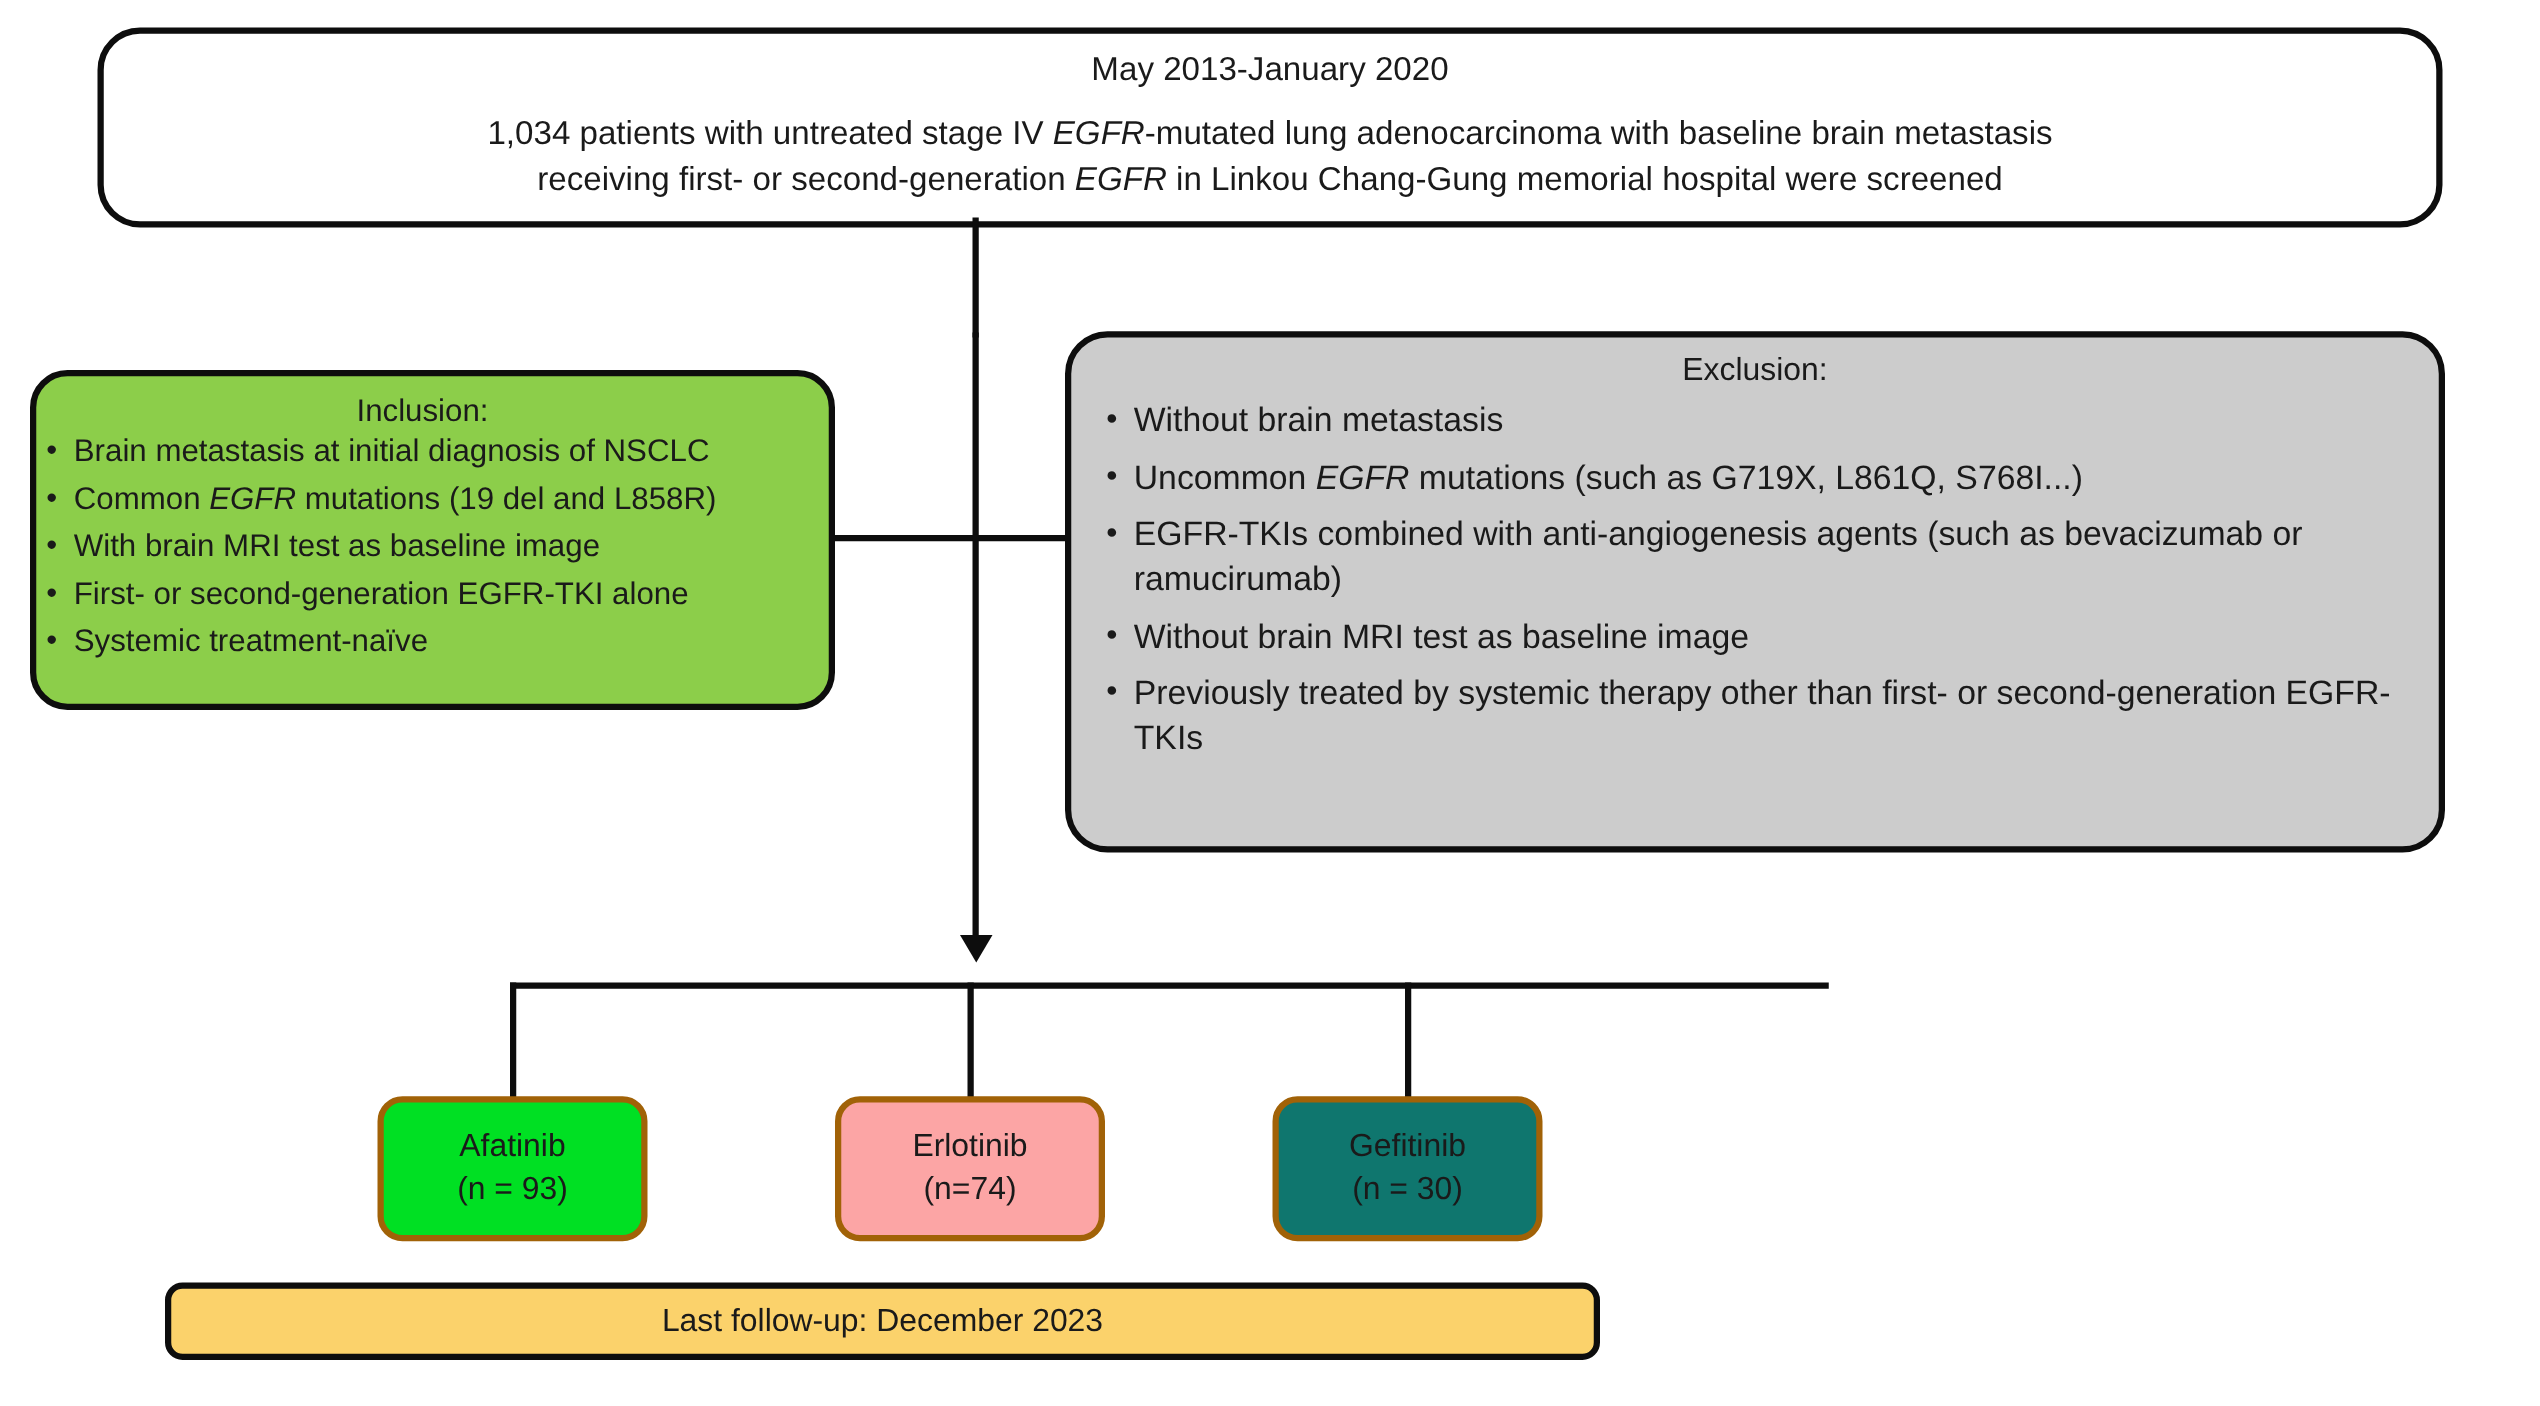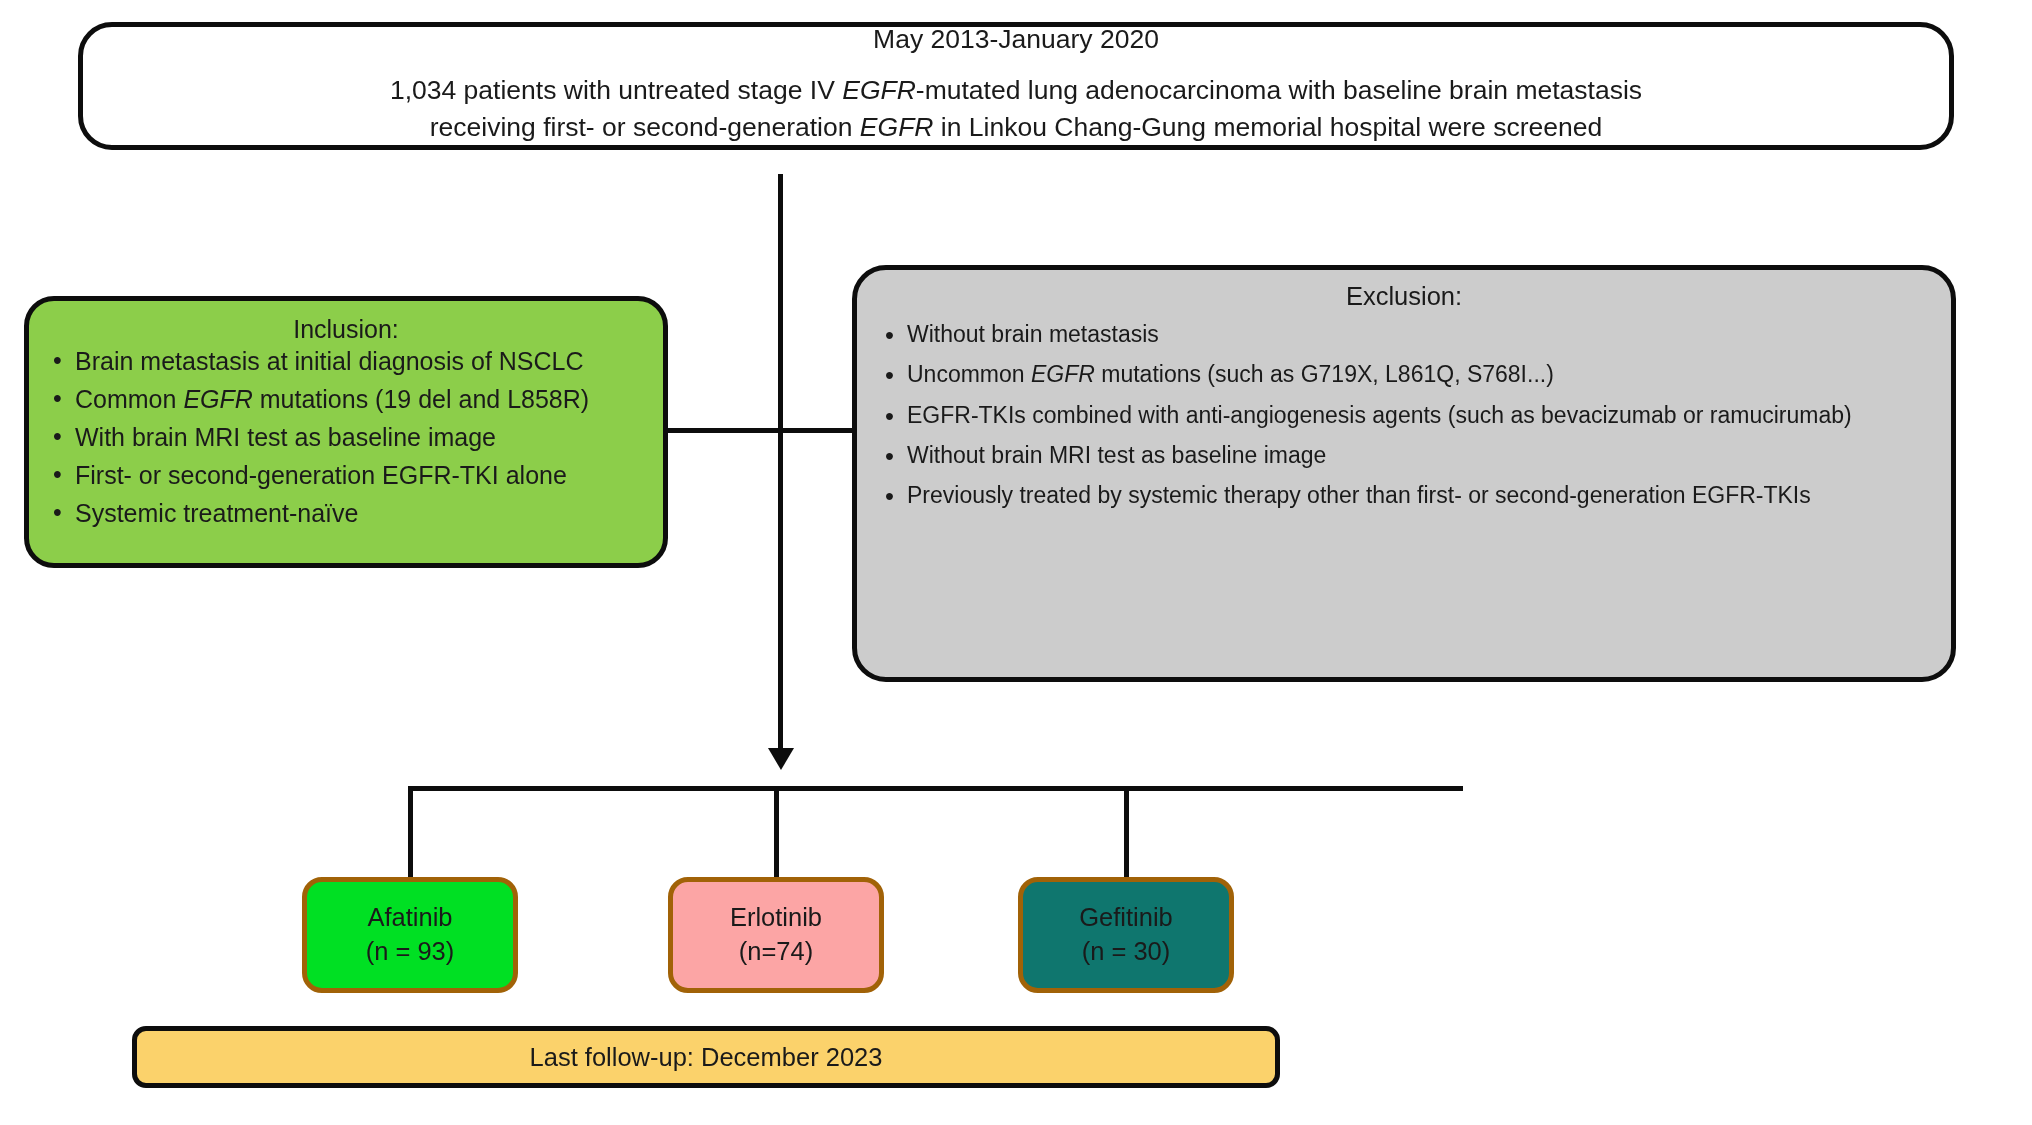--- a/index.html
+++ b/index.html
@@ -29,21 +29,21 @@
     justify-content: center;
   }
   .box.rounded-lg { border-radius: 34px; }
   .box.rounded-md { border-radius: 30px; }
 
   
   #screening-box {
     left: 78px;
     top: 22px;
     width: 1876px;
-    height: 128px;
+    height: 160px;
     padding: 10px 34px 14px 34px;
     align-items: center;
   }
   #screening-box .period {
     font-size: 26.5px;
     line-height: 1.25;
     text-align: center;
     margin-bottom: 16px;
   }
   #screening-box .desc {
@@ -52,21 +52,21 @@
     text-align: center;
   }
 
   
   #inclusion-box {
     left: 24px;
     top: 296px;
     width: 644px;
     height: 272px;
     background: #8CCE4A;
-    padding: 10px 18px 12px 18px;
+    padding: 10px 18px 12px 2px;
     justify-content: flex-start;
   }
   #inclusion-box .heading {
     font-size: 25px;
     text-align: center;
     margin: 4px 0 5px 0;
   }
   #inclusion-box ul {
     list-style: none;
     margin: 0;
@@ -102,21 +102,21 @@
     font-size: 25.5px;
     text-align: center;
     margin: 4px 0 8px 0;
   }
   #exclusion-box ul {
     list-style: none;
     margin: 0;
     padding: 0 0 0 2px;
   }
   #exclusion-box li {
-    font-size: 23px;
+    font-size: 27px;
     line-height: 1.32;
     padding: 0 0 0 22px;
     margin: 0 0 10px 0;
     position: relative;
   }
   #exclusion-box li:before {
     content: "\2022";
     position: absolute;
     left: 0;
     top: 0;

